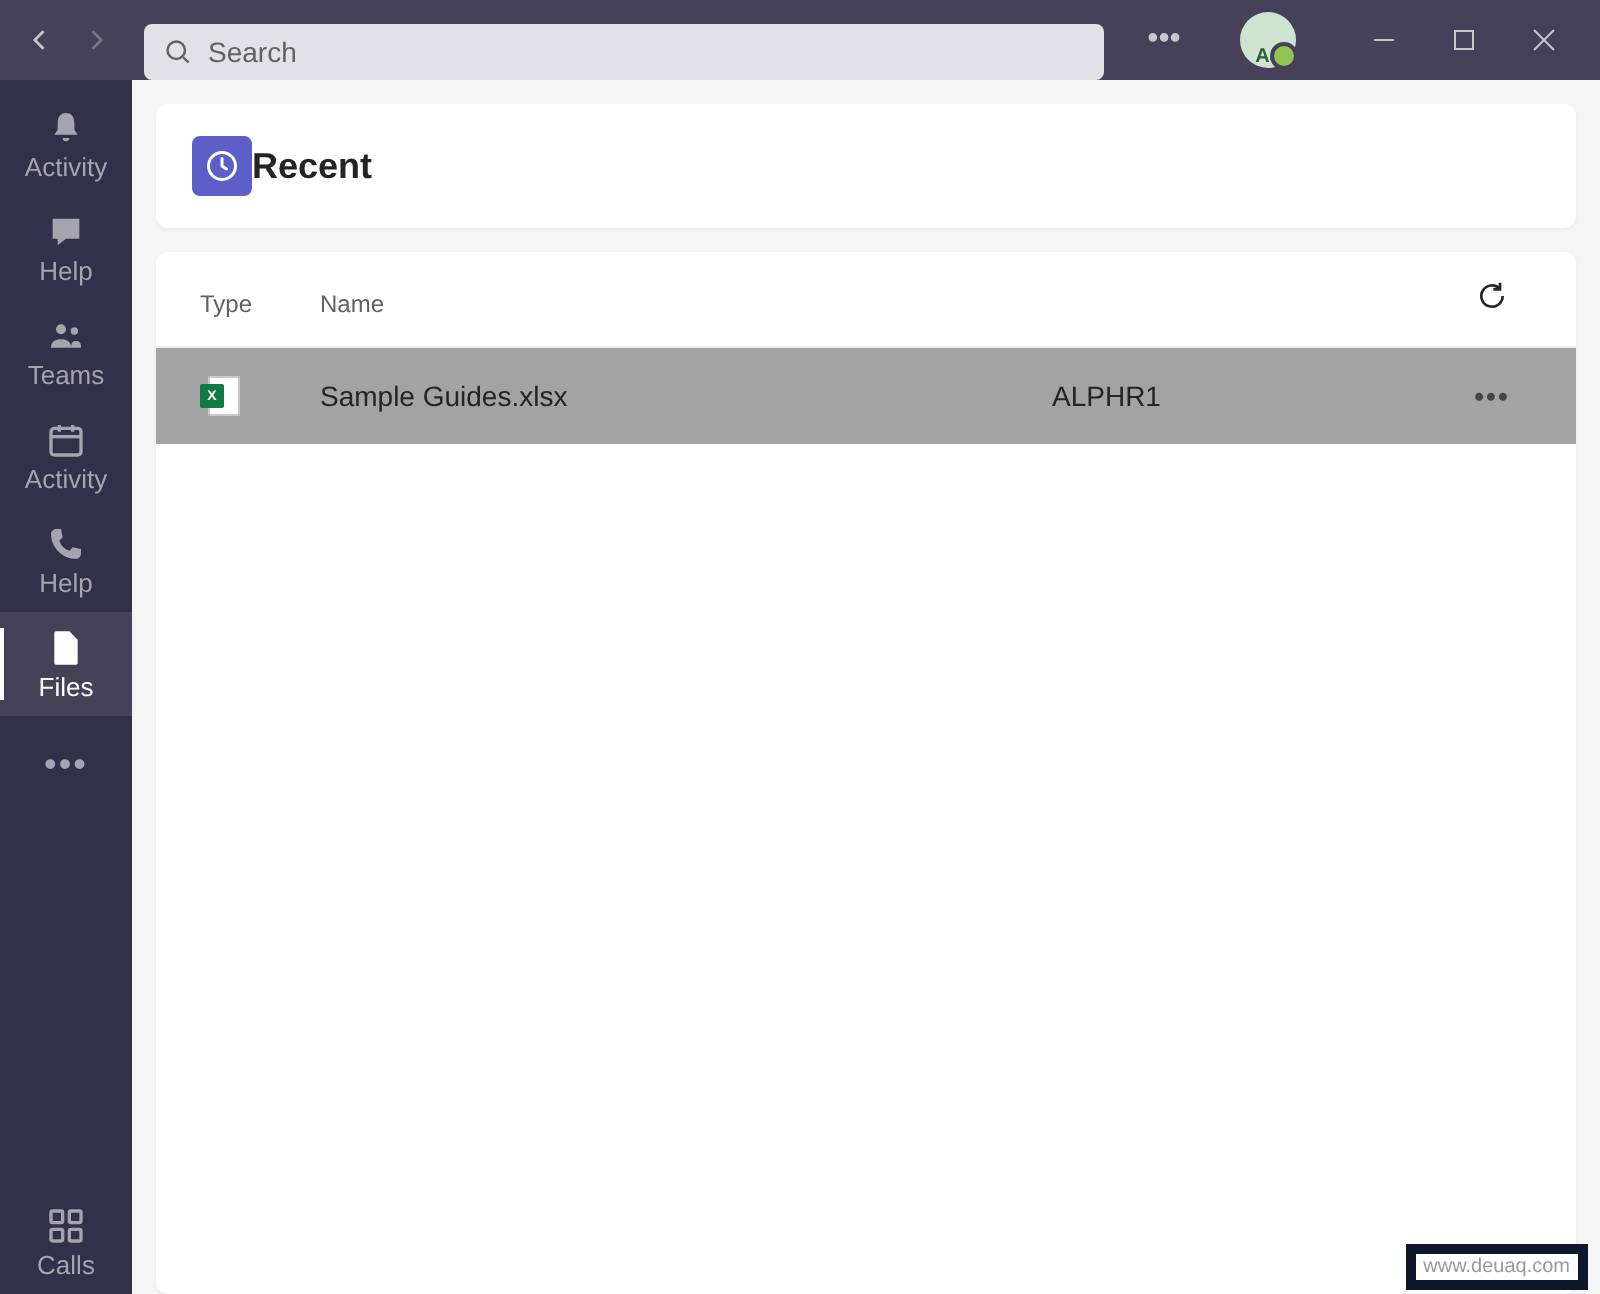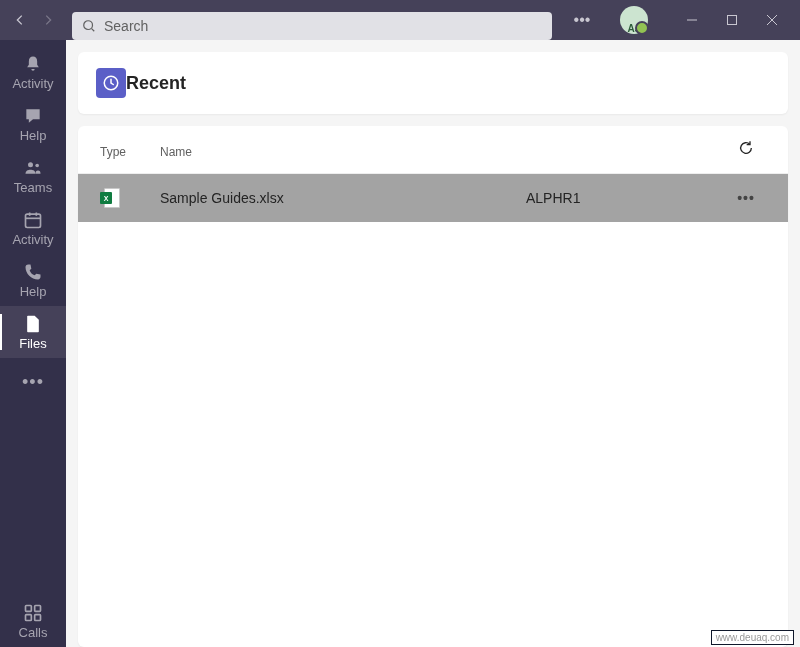--- a/index.html
+++ b/index.html
@@ -43,21 +43,21 @@
   .refresh-btn { cursor: pointer; color: #242424; }
   
   .list-row { display: flex; align-items: center; padding: 14px 22px; font-size: 14px; color: #242424; background: #a3a3a3; position: relative; }
   .list-row .col-type { display: flex; align-items: center; }
   .more-btn { cursor: pointer; color: #444; font-weight: bold; letter-spacing: 1px; font-size: 14px; }
   
   .excel-icon { width: 20px; height: 20px; position: relative; }
   .excel-icon .page { position: absolute; right: 0; top: 0; width: 16px; height: 20px; background: #fff; border: 1px solid #c8c8c8; border-radius: 1px; }
   .excel-icon .badge { position: absolute; left: 0; top: 4px; width: 12px; height: 12px; background: #107c41; border-radius: 1px; display: flex; align-items: center; justify-content: center; color: #fff; font-size: 7px; font-weight: bold; }
   
-  .watermark { position: absolute; bottom: 2px; right: 6px; font-size: 10px; color: #999; background: #fff; padding: 1px 4px; border: 1px solid #0f172a; }
+  .watermark { position: absolute; bottom: 2px; right: 6px; font-size: 10px; color: #999; background: #fff; padding: 1px 4px; border: 5px solid #0f172a; }
 </style>
 </head>
 <body>
 
 <div class="titlebar">
   <div class="nav-arrows">
     <div class="nav-btn">
       <svg width="14" height="14" viewBox="0 0 16 16">
           <path d="M10 3 L5 8 L10 13" stroke="currentColor" stroke-width="1.5" fill="none"></path>
         </svg>

